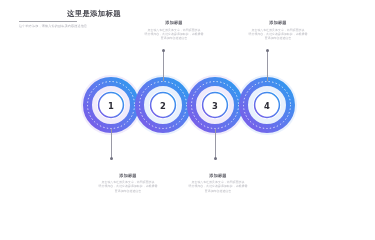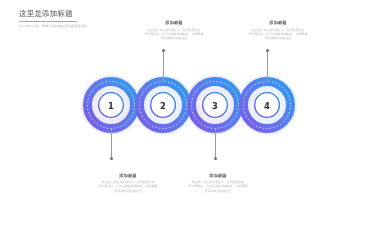--- a/index.html
+++ b/index.html
@@ -7,22 +7,22 @@
   body {
     font-family:"DejaVu Sans","Liberation Sans",sans-serif;
     background:#ffffff;
     position:relative;
   }
   .slide { position:absolute; inset:0; background:#fff; overflow:hidden; }
 
   
   .header { position:absolute; left:19px; top:9px; }
   .title {
-    font-size:7.4px; font-weight:normal; color:#4a4a52;
-    letter-spacing:.3px; line-height:10px; white-space:nowrap;
+    font-size:7.4px; font-weight:bold; color:#4a4a52;
+    letter-spacing:.3px; line-height:10px; white-space:nowrap;margin-left:48px;
   }
   .title-rule {
     width:58px; height:1px; background:#8d8d96; margin-top:1.5px; opacity:.8;
   }
   .subtitle {
     margin-top:2.5px; font-size:3.1px; color:#a9a9b2;
     letter-spacing:.15px; line-height:4.4px; white-space:nowrap;
   }
 
   

